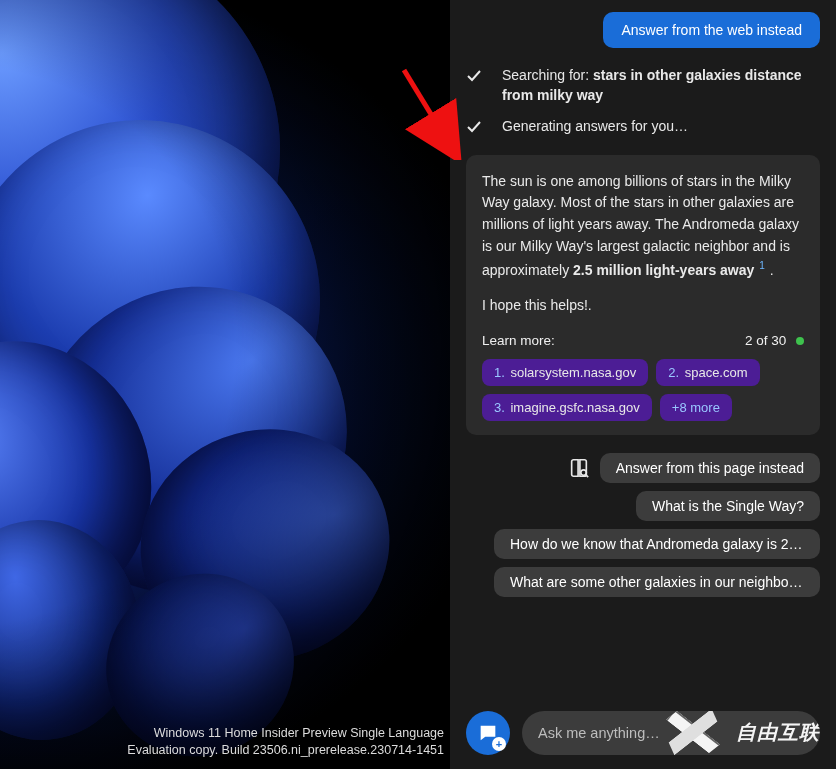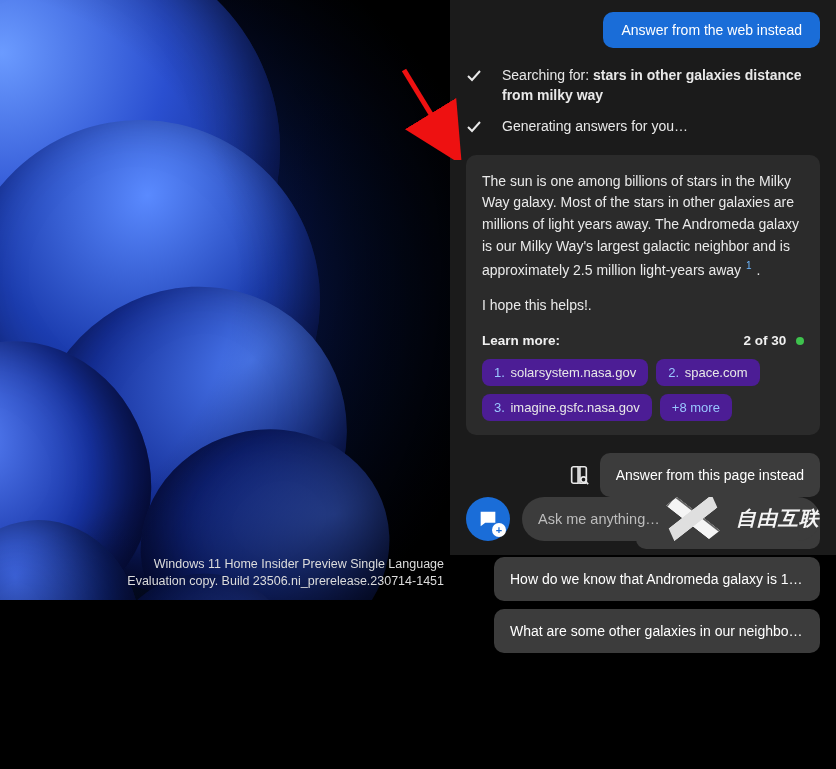--- a/index.html
+++ b/index.html
@@ -1,21 +1,21 @@
 <!DOCTYPE html>
 <html><head>
 <meta charset="utf-8">
 <style>
   * { box-sizing: border-box; margin: 0; padding: 0; }
   html, body { width: 836px; height: 769px; overflow: hidden; font-family: "Segoe UI", Arial, sans-serif; }
   body { display: flex; background: #000; }
 
   
   .desktop {
-    width: 450px; height: 600px; position: relative;
+    width: 450px; height: 769px; position: relative;
     background:
       radial-gradient(ellipse 600px 500px at 0% 50%, #1a3fb8 0%, #0a1a5e 35%, #030c2a 60%, #000000 85%);
     overflow: hidden;
   }
 
   
   .petal {
     position: absolute; border-radius: 50%;
     background: radial-gradient(ellipse at 30% 30%, #6b9bff 0%, #2a4fd0 40%, #112a88 75%, #050d35 100%);
     box-shadow: inset -20px -20px 60px rgba(0,0,20,0.6);
@@ -41,21 +41,21 @@
   .watermark {
     position: absolute; bottom: 10px; right: 6px; text-align: right;
     color: #dcdcdc; font-size: 12.5px; line-height: 1.35;
   }
 
   
   .arrow-svg { position: absolute; left: 396px; top: 64px; width: 70px; height: 96px; z-index: 20; pointer-events: none; }
 
   
   .panel {
-    flex: 1; height: 555px; background: #1b1b1b; position: relative;
+    flex: 1; height: 769px; background: #1b1b1b; position: relative;
     display: flex; flex-direction: column; padding: 12px 16px 0 16px;
     color: #e8e8e8;
   }
 
   .topbtn-row { display: flex; justify-content: flex-end; margin-bottom: 14px; }
   .pill-btn {
     background: #1a6dd8; color: #fff; font-size: 14px; padding: 10px 18px;
     border: none; border-radius: 10px; cursor: pointer;
   }
 
@@ -66,44 +66,44 @@
   .status-line .check { flex: 0 0 16px; margin-top: 2px; }
   .status-line .txt { flex: 1; }
   .status-line b { font-weight: 600; }
 
   .answer-card {
     background: #2b2b2b; border-radius: 10px; padding: 16px 16px 14px 16px;
     font-size: 14px; line-height: 1.55; color: #eaeaea; margin-top: 6px;
   }
   .answer-card p { margin-bottom: 14px; }
   .answer-card p:last-child { margin-bottom: 0; }
-  .bold { font-weight: 400; }
+  .bold { font-weight: 700; }
   .cite {
     color: #6fb8ff; font-size: 10px; vertical-align: super; cursor: pointer; padding: 0 1px;
   }
 
   .learn-bar {
     display: flex; justify-content: space-between; align-items: center;
-    font-size: 13.5px; font-weight: 700; margin: 12px 0 8px 0; color: #f0f0f0;
+    font-size: 13.5px; font-weight: 400; margin: 12px 0 8px 0; color: #f0f0f0;
   }
   .learn-bar .dot { width: 8px; height: 8px; background: #3ec24d; border-radius: 50%; display: inline-block; margin-left: 6px; vertical-align: middle; }
 
   .source-row { display: flex; flex-wrap: wrap; gap: 8px; }
   .source-chip {
     background: #4c1d95; color: #e8e8e8; font-size: 13px; padding: 6px 12px;
     border: none; border-radius: 8px; cursor: pointer;
   }
   .source-chip .num { color: #9ac7ff; margin-right: 2px; }
   .source-chip.more { color: #9ac7ff; }
 
   .suggest-area { margin-top: 18px; display: flex; flex-direction: column; align-items: flex-end; gap: 8px; }
   .suggest-row1 { display: flex; gap: 10px; align-items: center; }
   .book-icon { width: 22px; height: 22px; color: #e8e8e8; }
   .sugg-btn {
-    background: #3c3c3c; color: #fff; font-size: 14px; padding: 14px 16px;
+    background: #3c3c3c; color: #fff; font-size: 14px; padding: 7px 16px;
     border: none; border-radius: 10px; cursor: pointer; max-width: 330px;
     white-space: nowrap; overflow: hidden; text-overflow: ellipsis;
   }
   .sugg-btn.wide { width: 326px; text-align: left; }
 
   .input-row {
     position: absolute; left: 16px; right: 16px; bottom: 14px;
     display: flex; align-items: center; gap: 12px;
   }
   .newtopic {
@@ -236,21 +236,21 @@
         <svg viewBox="0 0 24 24" fill="none" stroke="currentColor" stroke-width="1.8">
           <path d="M4 5a2 2 0 0 1 2-2h5v18H6a2 2 0 0 1-2-2V5z"></path>
           <path d="M20 5a2 2 0 0 0-2-2h-5v18h5a2 2 0 0 0 2-2V5z"></path>
           <circle cx="17" cy="17" r="3"></circle>
             <line x1="19" y1="19" x2="22" y2="22"></line>
         </svg>
       </span>
       <button class="sugg-btn">Answer from this page instead</button>
     </div>
     <button class="sugg-btn">What is the Single Way?</button>
-    <button class="sugg-btn wide">How do we know that Andromeda galaxy is 1.9 …</button>
+    <button class="sugg-btn wide">How do we know that Andromeda galaxy is 2.5 …</button>
     <button class="sugg-btn wide">What are some other galaxies in our neighborho…</button>
   </div>
 
   <div class="input-row">
     <div class="newtopic">
       <svg viewBox="0 0 24 24">
         <path d="M4 4h16v12H9l-5 4V4z"></path>
       </svg>
       <span class="plus">+</span>
     </div>

